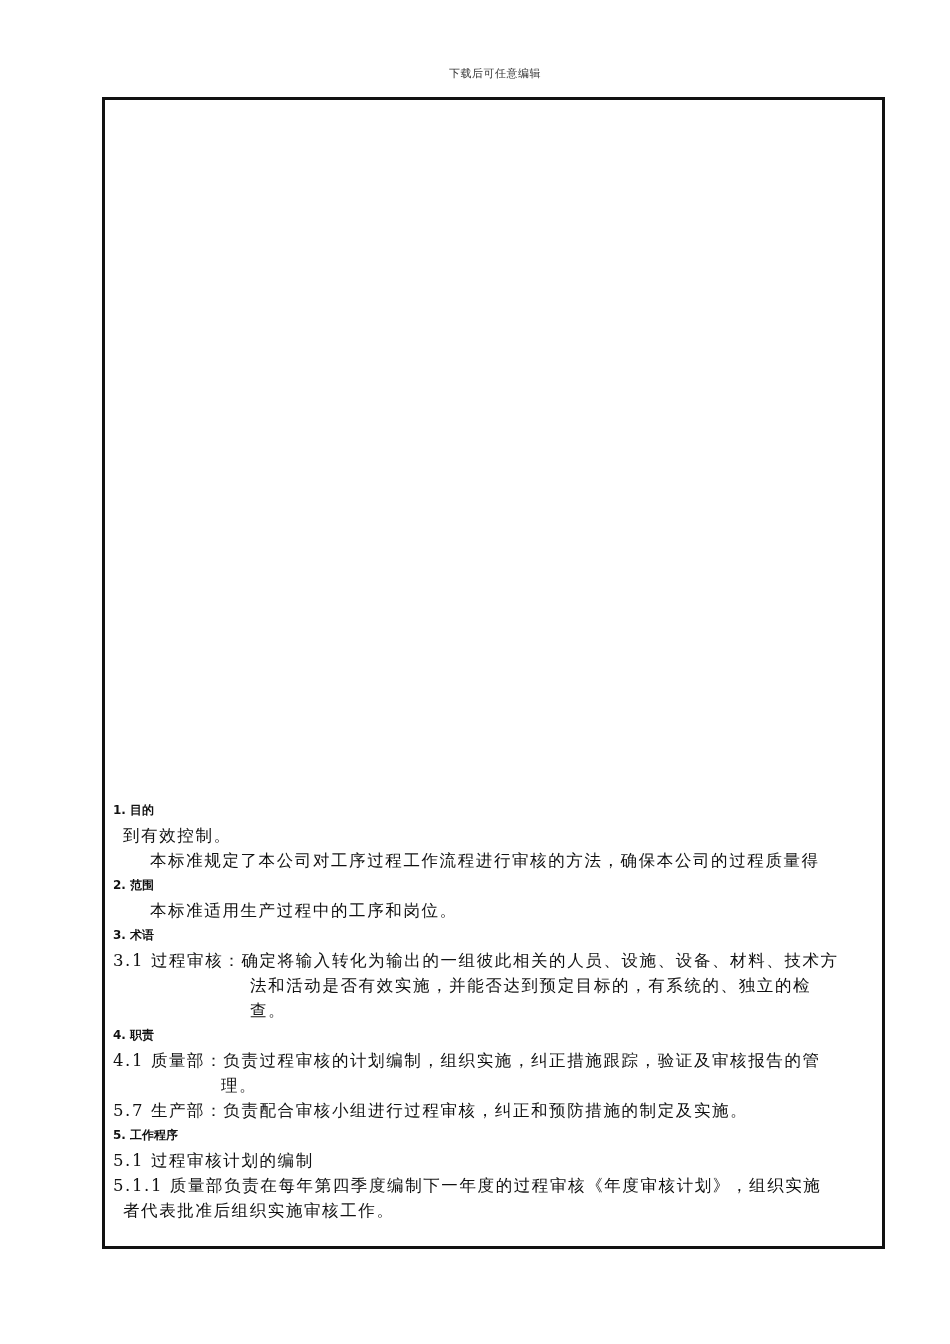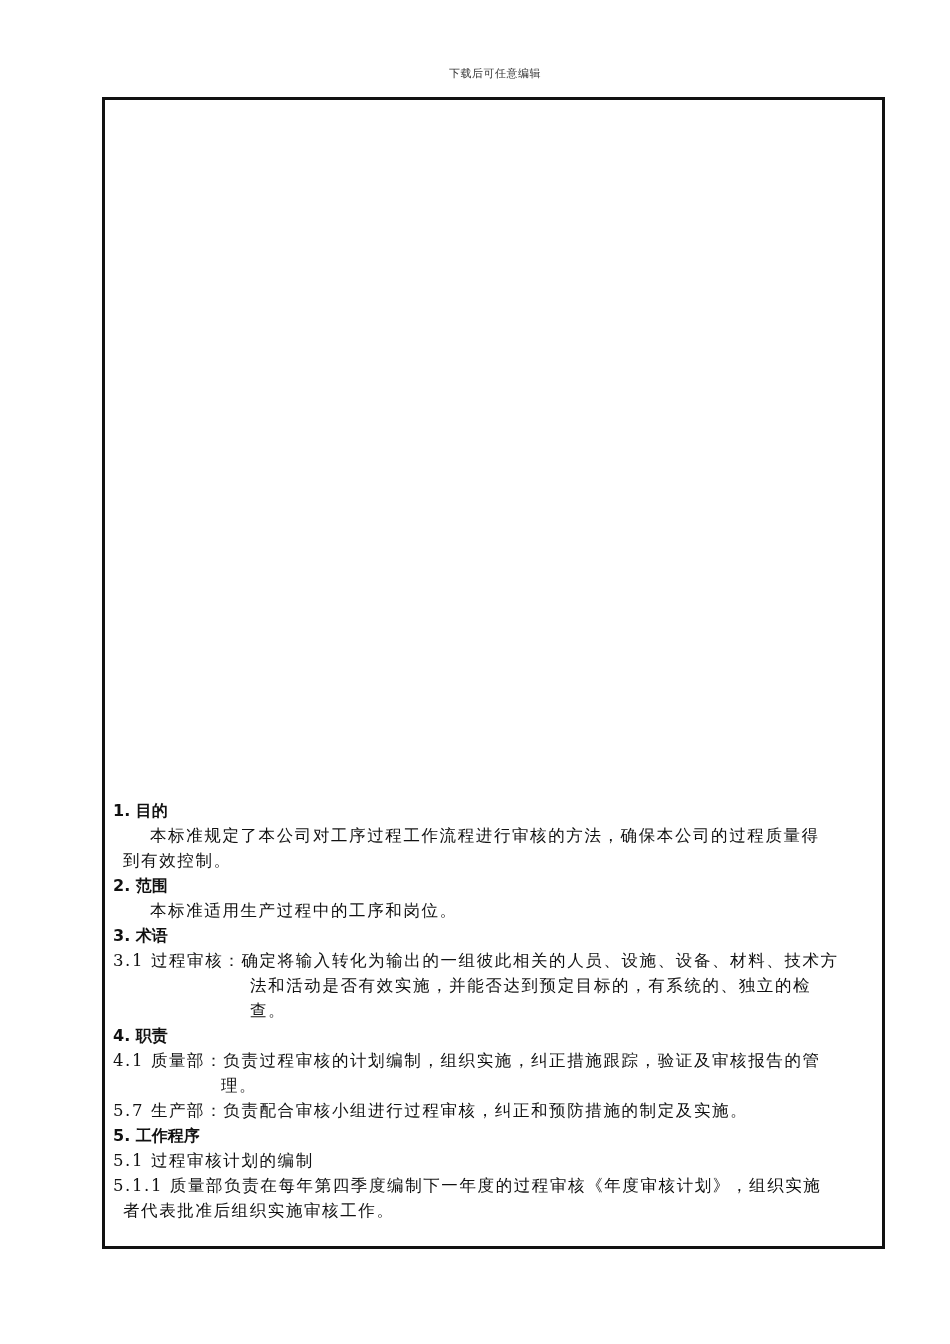--- a/index.html
+++ b/index.html
@@ -42,39 +42,39 @@
     font-size: 16.5px;
     line-height: 25px;
   }
   .line {
     white-space: nowrap;
     height: 25px;
   }
   .heading {
     font-family: "DejaVu Sans", "Liberation Sans", sans-serif;
     font-weight: bold;
-    font-size: 16px;
+    font-size: 12px;
   }
   .indent-para { padding-left: 37px; }
   .indent-1 { padding-left: 10px; }
   .hang-31 { padding-left: 137px; }
   .hang-41 { padding-left: 108px; }
   .spaced { letter-spacing: 1.6px; }
 </style>
 </head>
 <body>
 
 <div class="page-header">下载后可任意编辑</div>
 
 <div class="doc-frame">
   <div class="content">
 
     <div class="line heading">1. 目的</div>
+    <div class="line indent-1 spaced">到有效控制。</div>
     <div class="line indent-para spaced">本标准规定了本公司对工序过程工作流程进行审核的方法，确保本公司的过程质量得</div>
-    <div class="line indent-1 spaced">到有效控制。</div>
 
     <div class="line heading">2. 范围</div>
     <div class="line indent-para spaced">本标准适用生产过程中的工序和岗位。</div>
 
     <div class="line heading">3. 术语</div>
     <div class="line spaced">3.1 过程审核：确定将输入转化为输出的一组彼此相关的人员、设施、设备、材料、技术方</div>
     <div class="line hang-31 spaced">法和活动是否有效实施，并能否达到预定目标的，有系统的、独立的检</div>
     <div class="line hang-31 spaced">查。</div>
 
     <div class="line heading">4. 职责</div>

